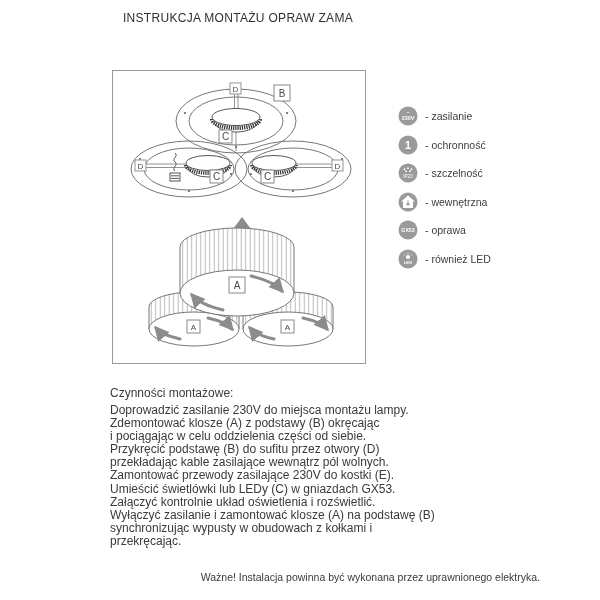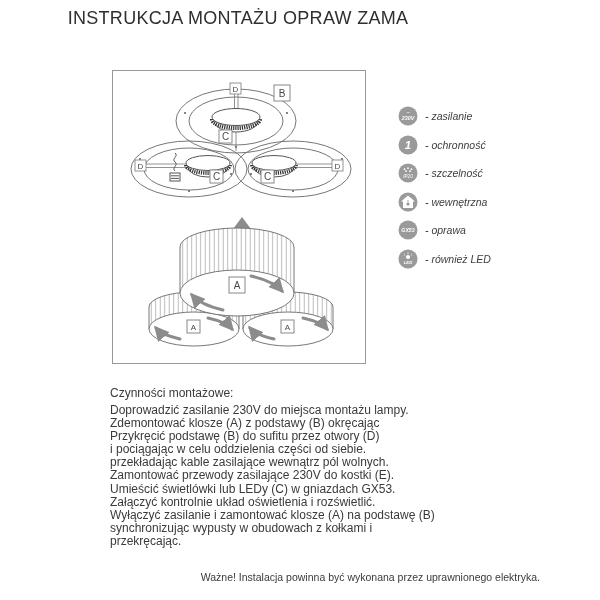--- a/index.html
+++ b/index.html
@@ -5,30 +5,30 @@
   html,body{margin:0;padding:0;}
   body{
     width:600px;height:600px;position:relative;background:#ffffff;
     font-family:"Liberation Sans","DejaVu Sans",sans-serif;color:#3d3d3d;
     overflow:hidden;
   }
   .title{
     position:absolute;left:42px;top:9px;width:392px;text-align:center;
     color:#2f2f2f;
   }
-  .title .l1{font-size:18px;letter-spacing:.3px;line-height:19px;}
+  .title .l1{font-size:12px;letter-spacing:.3px;line-height:19px;}
   .title .l2{font-size:13px;line-height:19px;}
   .diagram-box{
     position:absolute;left:112px;top:70px;width:252px;height:292px;
     border:1px solid #999999;background:#ffffff;
   }
   .legend{
     position:absolute;left:398px;top:106px;display:flex;flex-direction:column;gap:8.6px;
   }
-  .legend-row{display:flex;align-items:center;gap:7px;height:20px;font-style:italic;}
+  .legend-row{display:flex;align-items:center;gap:7px;height:20px;}
   .legend-row .lbl{font-size:10.5px;color:#3d3d3d;white-space:nowrap;}
   .instructions{
     position:absolute;left:110px;top:386px;width:330px;font-size:12px;color:#3a3a3a;
   }
   .instructions .head{line-height:14px;margin-bottom:4px;}
   .instructions .ln{line-height:13.1px;}
   .footer{
     position:absolute;left:0;top:571px;width:540px;text-align:right;
     font-size:10.5px;color:#3a3a3a;
   }
@@ -238,22 +238,22 @@
     </svg>
     <span class="lbl">- również LED</span>
   </div>
 
 </div>
 
 <div class="instructions">
   <div class="head">Czynności montażowe:</div>
   <div class="ln">Doprowadzić zasilanie 230V do miejsca montażu lampy.</div>
   <div class="ln">Zdemontować klosze (A) z podstawy (B) okręcając</div>
+  <div class="ln">i pociągając w celu oddzielenia części od siebie.</div>
   <div class="ln">Przykręcić podstawę (B) do sufitu przez otwory (D)</div>
-  <div class="ln">i pociągając w celu oddzielenia części od siebie.</div>
   <div class="ln">przekładając kable zasilające wewnątrz pól wolnych.</div>
   <div class="ln">Zamontować przewody zasilające 230V do kostki (E).</div>
   <div class="ln">Umieścić świetlówki lub LEDy (C) w gniazdach GX53.</div>
   <div class="ln">Załączyć kontrolnie układ oświetlenia i rozświetlić.</div>
   <div class="ln">Wyłączyć zasilanie i zamontować klosze (A) na podstawę (B)</div>
   <div class="ln">synchronizując wypusty w obudowach z kołkami i przekręcając.</div>
 </div>
 
 <div class="footer">Ważne! Instalacja powinna być wykonana przez uprawnionego elektryka.</div>
 

